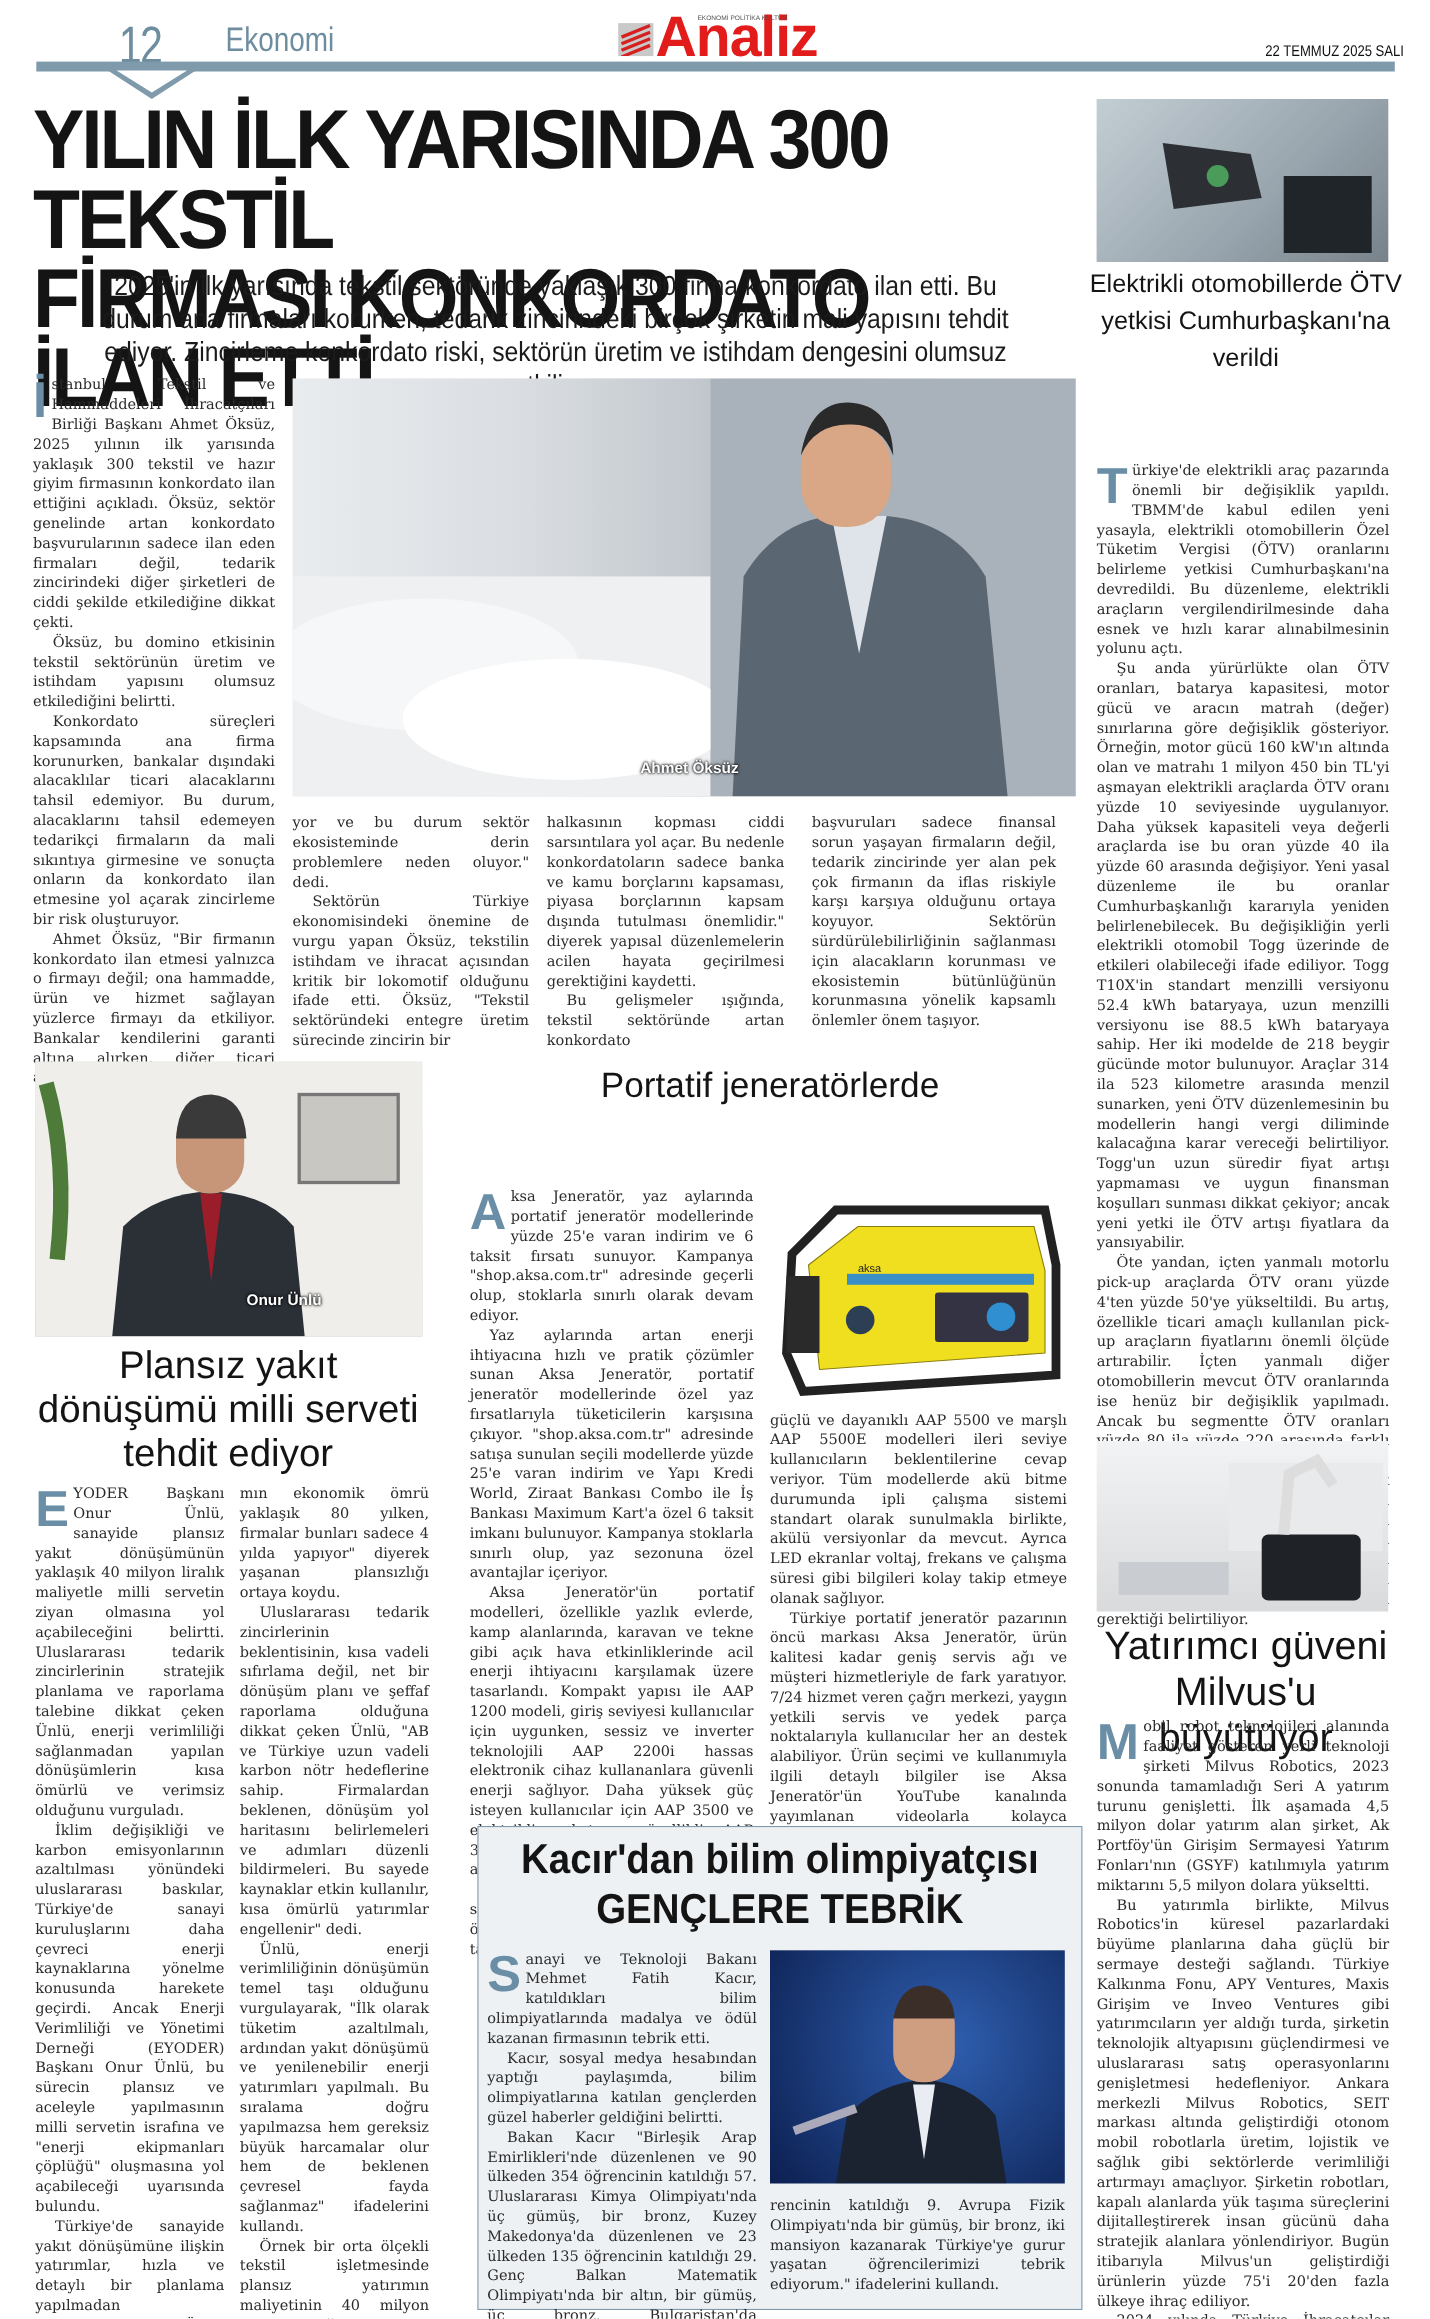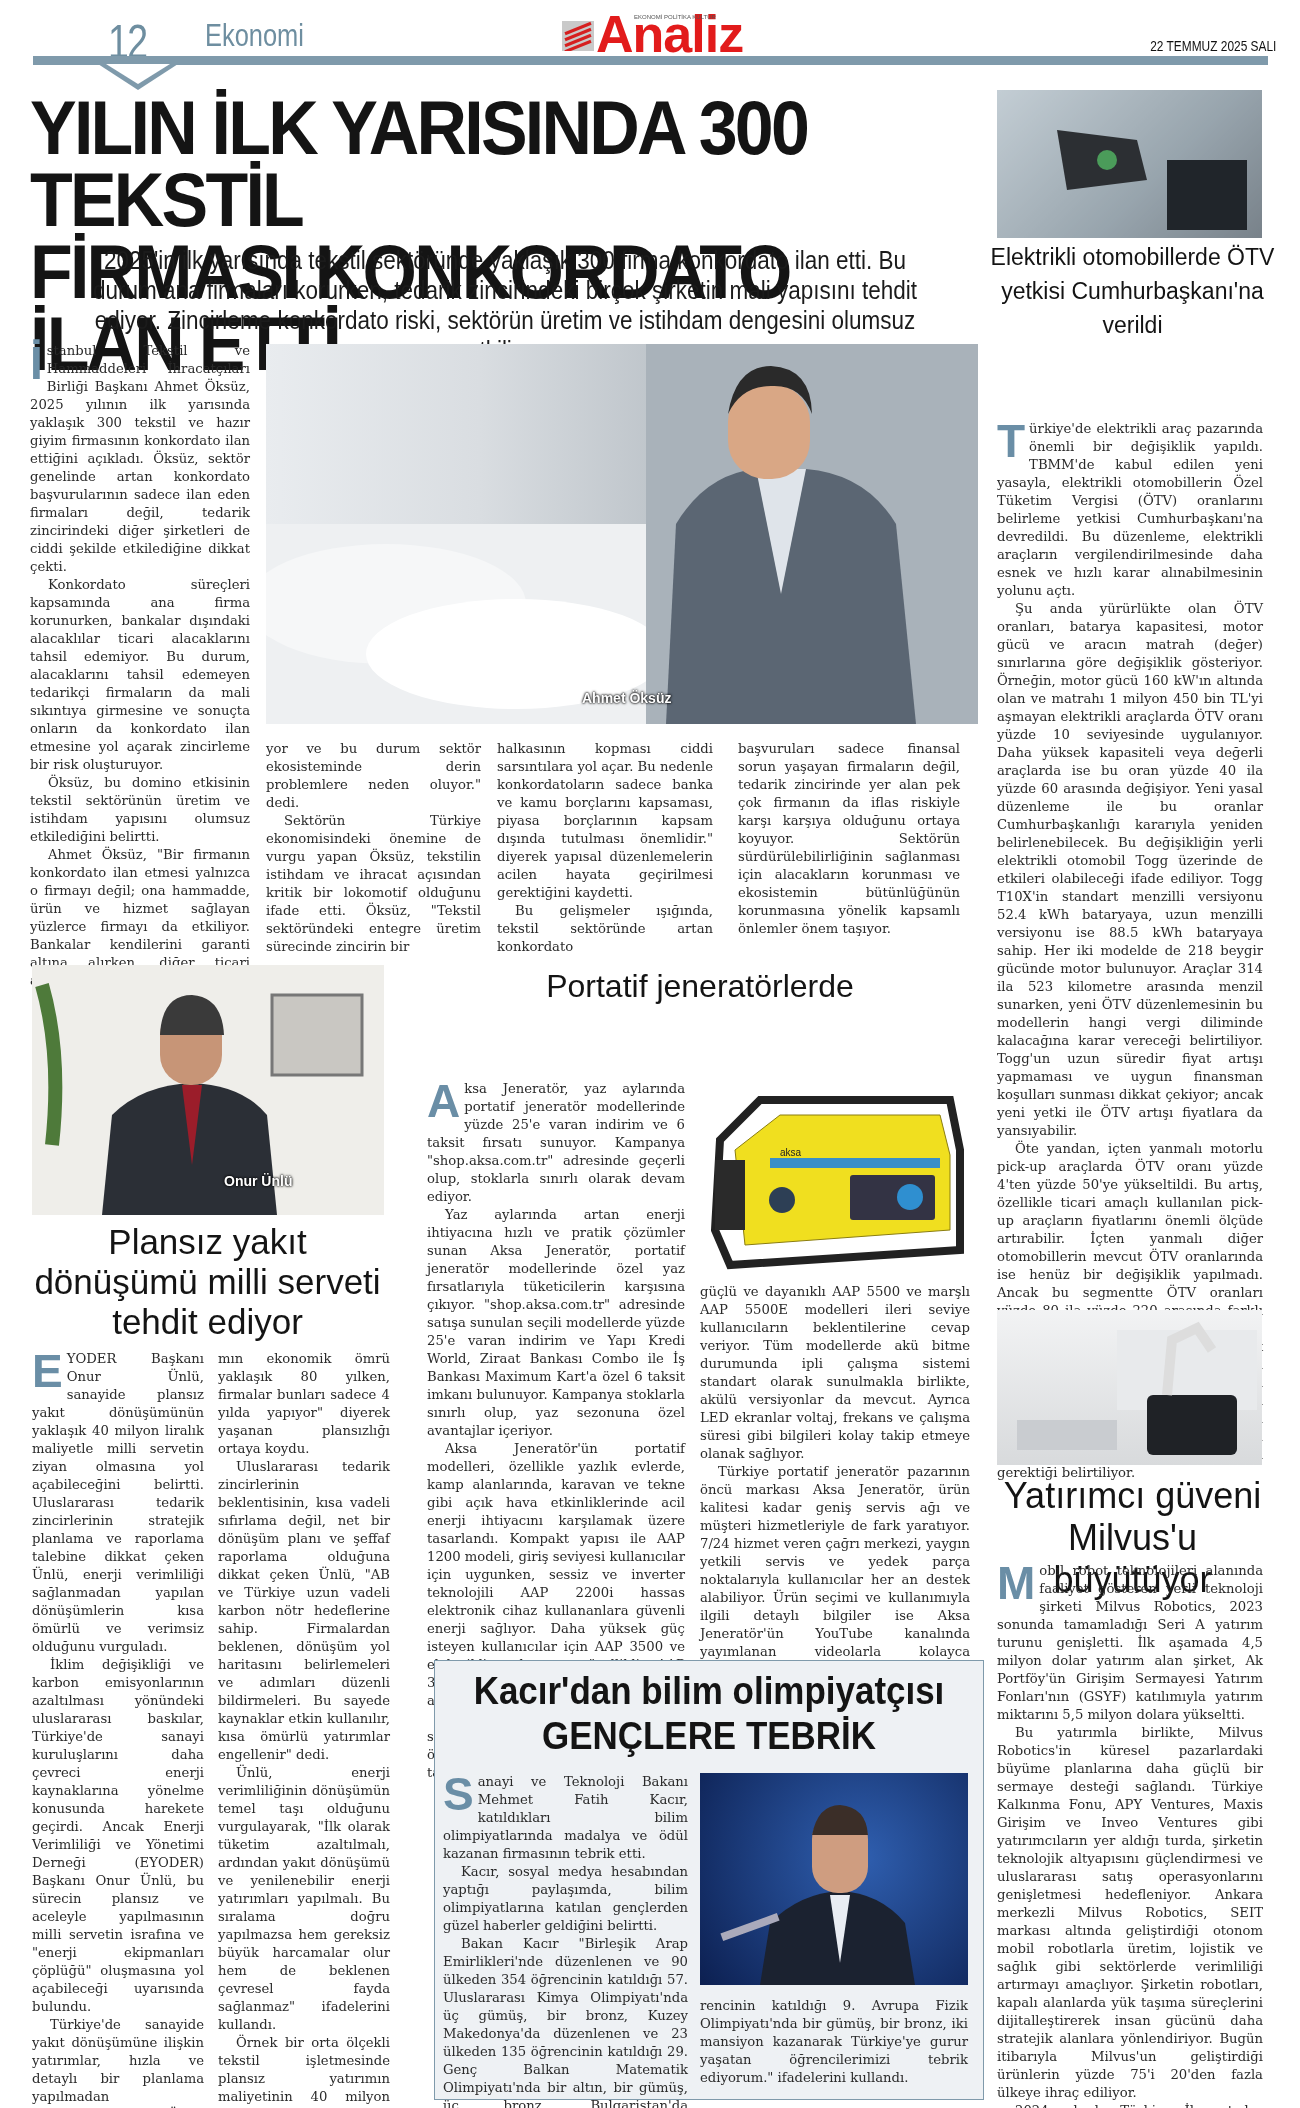--- a/index.html
+++ b/index.html
@@ -56,22 +56,22 @@
 
 <div class="abs mh">
   <div>YILIN İLK YARISINDA 300 TEKSTİL</div>
   <div>FİRMASI KONKORDATO İLAN ETTİ</div>
 </div>
 <div class="abs deck">2025'in ilk yarısında tekstil sektöründe yaklaşık 300 firma konkordato ilan etti. Bu durum ana firmaları korurken, tedarik zincirindeki birçok şirketin mali yapısını tehdit ediyor. Zincirleme konkordato riski, sektörün üretim ve istihdam dengesini olumsuz etkiliyor</div>
 
 <div class="abs txt" style="left:30px;top:342px;width:220px">
   <span class="drop">İ</span>
   <p class="first">stanbul Tekstil ve Hammaddeleri İhracatçıları Birliği Başkanı Ahmet Öksüz, 2025 yılının ilk yarısında yaklaşık 300 tekstil ve hazır giyim firmasının konkordato ilan ettiğini açıkladı. Öksüz, sektör genelinde artan konkordato başvurularının sadece ilan eden firmaları değil, tedarik zincirindeki diğer şirketleri de ciddi şekilde etkilediğine dikkat çekti.</p>
+  <p>Öksüz, bu domino etkisinin tekstil sektörünün üretim ve istihdam yapısını olumsuz etkilediğini belirtti.</p>
   <p>Konkordato süreçleri kapsamında ana firma korunurken, bankalar dışındaki alacaklılar ticari alacaklarını tahsil edemiyor. Bu durum, alacaklarını tahsil edemeyen tedarikçi firmaların da mali sıkıntıya girmesine ve sonuçta onların da konkordato ilan etmesine yol açarak zincirleme bir risk oluşturuyor.</p>
-  <p>Öksüz, bu domino etkisinin tekstil sektörünün üretim ve istihdam yapısını olumsuz etkilediğini belirtti.</p>
   <p>Ahmet Öksüz, "Bir firmanın konkordato ilan etmesi yalnızca o firmayı değil; ona hammadde, ürün ve hizmet sağlayan yüzlerce firmayı da etkiliyor. Bankalar kendilerini garanti altına alırken, diğer ticari alacaklılar korunmu-</p>
 </div>
 
 <div class="abs photo" style="left:266px;top:344px;width:712px;height:380px;background:linear-gradient(90deg,#e9ecef 0%,#d9dde1 30%,#b9c0c6 60%,#c8ced3 100%)">
   <svg width="712" height="380" viewBox="0 0 712 380">
     <rect x="0" y="180" width="380" height="200" fill="#eef0f2"></rect>
     <ellipse cx="120" cy="260" rx="140" ry="60" fill="#f6f7f8"></ellipse>
     <ellipse cx="250" cy="310" rx="150" ry="55" fill="#ffffff"></ellipse>
     <rect x="380" y="0" width="332" height="380" fill="#a9b2ba"></rect>
     <path d="M400 380 L410 180 Q440 130 490 125 L540 125 Q600 130 630 180 L650 380 Z" fill="#5b6673"></path>

